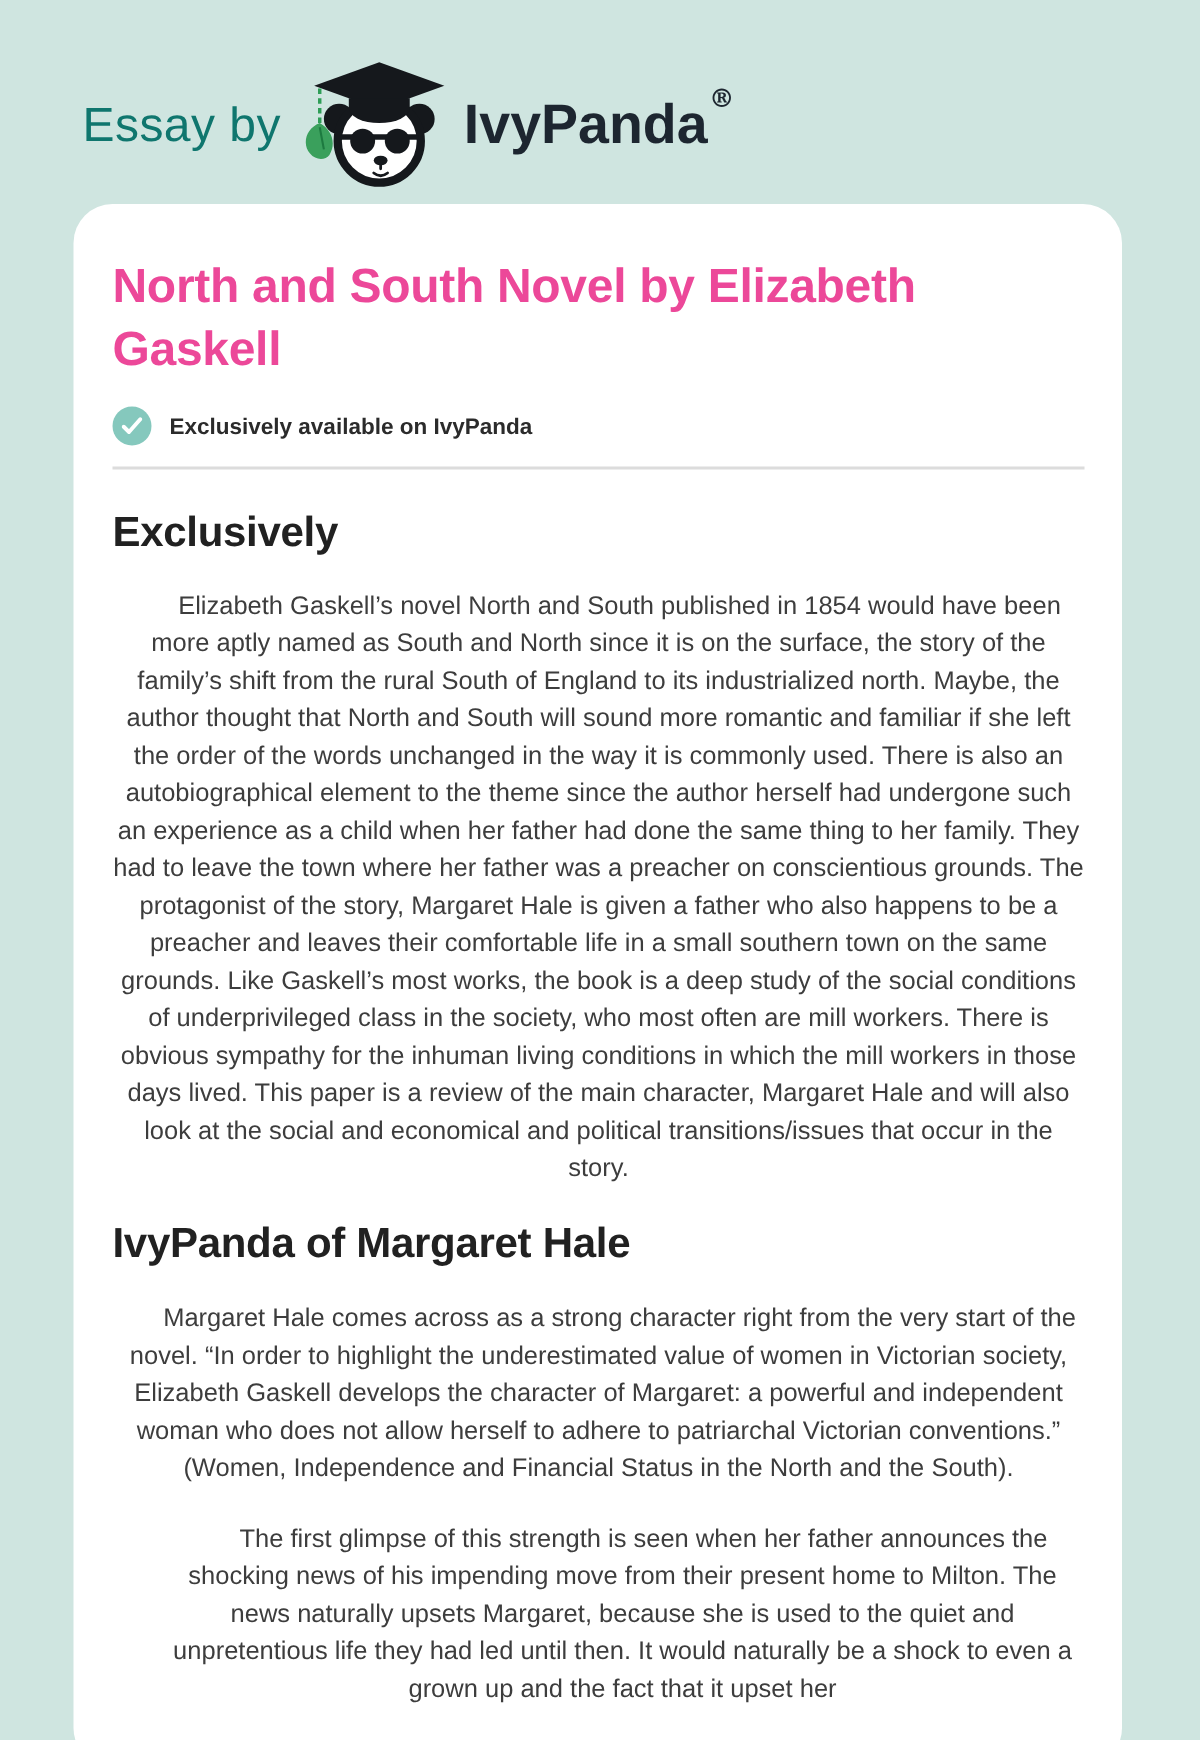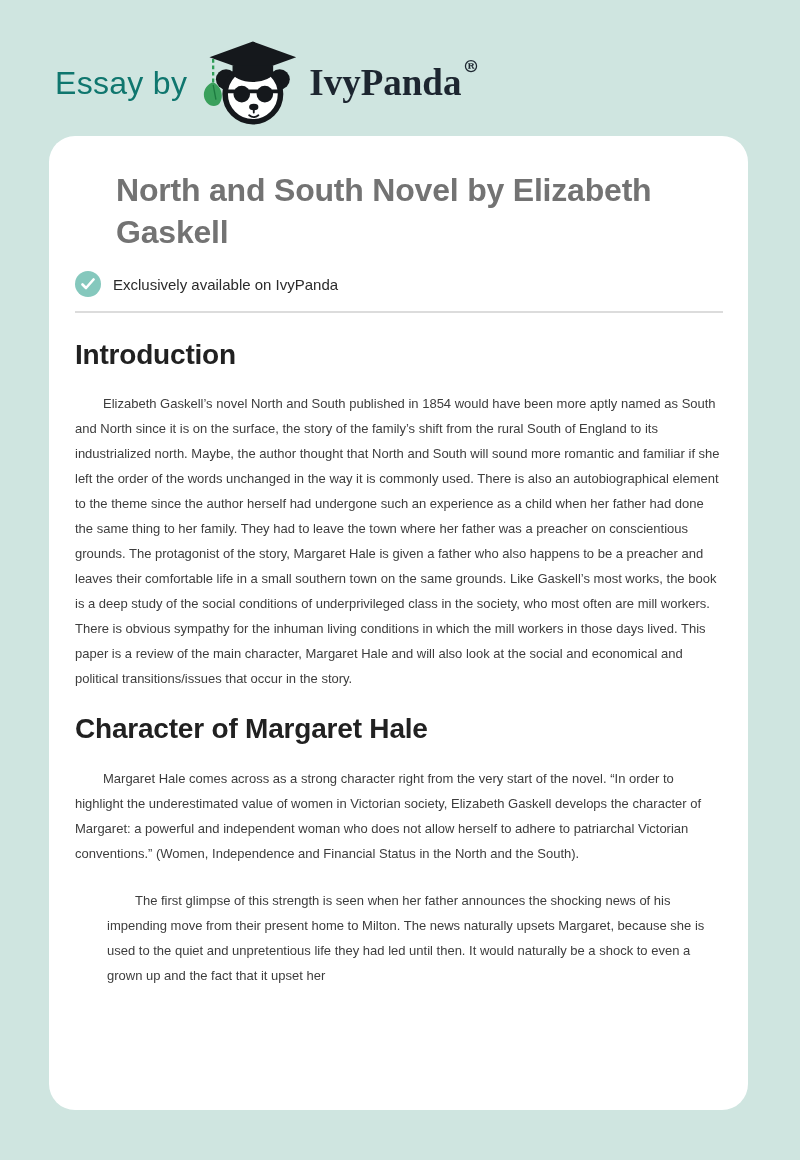--- a/index.html
+++ b/index.html
@@ -18,60 +18,59 @@
   }
   .essay-by {
     font-size:32px; color:#0f766e;
     letter-spacing:.3px;
     margin-right:16px;
   }
   .brand { display:flex; align-items:flex-start; text-decoration:none; cursor:pointer; }
   .logo { width:96px; height:86px; display:inline-block; margin-right:10px; }
   .logo svg { width:100%; height:100%; }
   .wordmark {
-    font-family:Liberation Serif, serif;
+    font-family:Liberation Sans, sans-serif;
     font-weight:700; font-size:37px; color:#1d2630;
     line-height:86px;
   }
   .reg {
     font-family:"DejaVu Serif", serif;
     font-weight:700; font-size:17px; color:#1d2630;
     position:relative; top:16px; left:1px;
   }
   
   .card {
     width:699px;
     margin:8px 0 0 49px;
     background:#ffffff;
     border-radius:26px;
     padding:34px 25px 40px 26px;
     min-height:974px;
   }
   h1.essay-title {
     font-size:32px; line-height:1.3;
-    color:#737373; letter-spacing:-.2px;
+    color:#ec4899; letter-spacing:-.2px;
     margin-bottom:18px;
-    margin-left:41px;
   }
   .badge { display:flex; align-items:center; margin-bottom:14px; }
   .check-circle {
     width:26px; height:26px; border-radius:50%;
     background:#85c8bd; flex:0 0 26px;
     display:flex; align-items:center; justify-content:center;
     margin-right:12px;
   }
-  .badge-label { font-size:15px; font-weight:400; color:#2b2b2b; }
+  .badge-label { font-size:15px; font-weight:700; color:#2b2b2b; }
   hr.divider { border:none; border-top:2px solid #dcdcdc; margin:12px 0 26px 0; }
   h2.section-heading {
     font-size:28px; color:#212121; line-height:1.15;
     margin-bottom:20px; letter-spacing:-.2px;
   }
   p.body-paragraph {
-    font-size:13px; line-height:25px; color:#3d3d3d;
-    text-indent:28px; text-align:left;
+    font-size:17px; line-height:25px; color:#3d3d3d;
+    text-indent:28px; text-align:center;
     margin-bottom:22px;
   }
   p.last { margin-bottom:0;margin-left:32px; }
   .sec2 { margin-top:2px; }
 </style>
 </head>
 <body>
 
 <div class="page">
 
@@ -116,21 +115,21 @@
       <span class="check-circle">
         <svg width="14" height="12" viewBox="0 0 14 12" xmlns="http://www.w3.org/2000/svg">
           <path d="M1.5 6.5 L5 10 L12.5 1.5" stroke="#ffffff" stroke-width="2.6" fill="none" stroke-linecap="round" stroke-linejoin="round"></path>
         </svg>
       </span>
       <span class="badge-label">Exclusively available on IvyPanda</span>
     </div>
 
     <hr class="divider">
 
-    <h2 class="section-heading">Introduction</h2>
+    <h2 class="section-heading">Exclusively</h2>
     <p class="body-paragraph">Elizabeth Gaskell’s novel North and South published in 1854 would have been more aptly named as South and North since it is on the surface, the story of the family’s shift from the rural South of England to its industrialized north. Maybe, the author thought that North and South will sound more romantic and familiar if she left the order of the words unchanged in the way it is commonly used. There is also an autobiographical element to the theme since the author herself had undergone such an experience as a child when her father had done the same thing to her family. They had to leave the town where her father was a preacher on conscientious grounds. The protagonist of the story, Margaret Hale is given a father who also happens to be a preacher and leaves their comfortable life in a small southern town on the same grounds. Like Gaskell’s most works, the book is a deep study of the social conditions of underprivileged class in the society, who most often are mill workers. There is obvious sympathy for the inhuman living conditions in which the mill workers in those days lived. This paper is a review of the main character, Margaret Hale and will also look at the social and economical and political transitions/issues that occur in the story.</p>
 
-    <h2 class="section-heading sec2">Character of Margaret Hale</h2>
+    <h2 class="section-heading sec2">IvyPanda of Margaret Hale</h2>
     <p class="body-paragraph">Margaret Hale comes across as a strong character right from the very start of the novel. “In order to highlight the underestimated value of women in Victorian society, Elizabeth Gaskell develops the character of Margaret: a powerful and independent woman who does not allow herself to adhere to patriarchal Victorian conventions.” (Women, Independence and Financial Status in the North and the South).</p>
     <p class="body-paragraph last">The first glimpse of this strength is seen when her father announces the shocking news of his impending move from their present home to Milton. The news naturally upsets Margaret, because she is used to the quiet and unpretentious life they had led until then. It would naturally be a shock to even a grown up and the fact that it upset her</p>
 
   </main>
 </div>
 
 </body></html>

